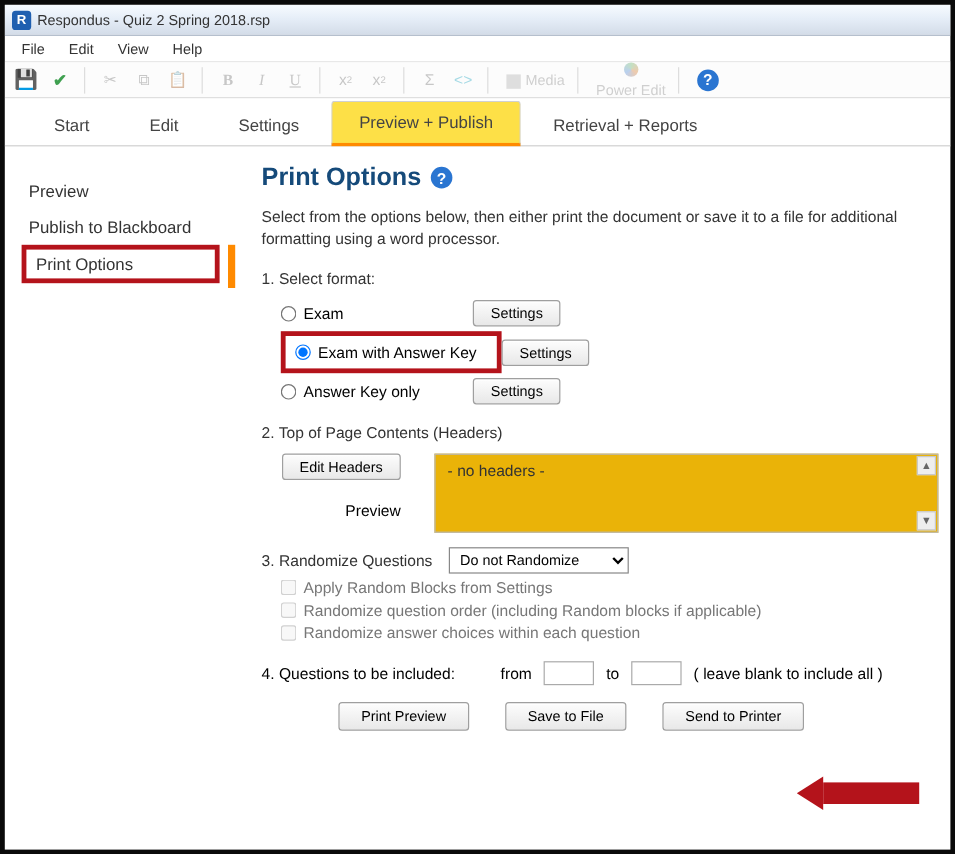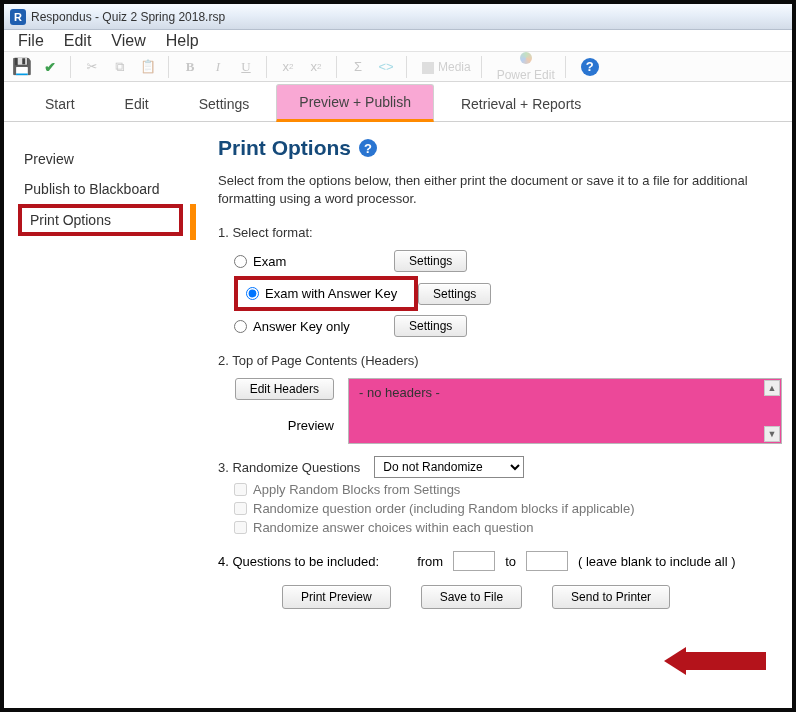--- a/index.html
+++ b/index.html
@@ -27,21 +27,21 @@
     width:16px; height:16px; margin-right:5px;
     background:#1f5fb0; border-radius:3px;
     display:flex; align-items:center; justify-content:center;
     color:#fff; font-weight:bold; font-size:11px;
   }
   
   .menubar {
     height: 22px;
     display:flex; align-items:center;
     padding: 0 4px;
-    font-size: 16px;
+    font-size: 12px;
     color:#333;
     border-bottom:1px solid #e3e3e3;
   }
   .menubar span { padding: 2px 10px; cursor:default; }
   
   .toolbar {
     height: 30px;
     display:flex; align-items:center;
     padding: 0 6px;
     gap: 0;
@@ -64,21 +64,21 @@
   
   .tabs-row{
     height:40px; padding:6px 18px 0 18px; display:flex; align-items:flex-end;
     border-bottom:1px solid #d0d0d0; background:#fff;
   }
   .tab{
     padding:9px 22px 9px 22px; color:#444; font-size:14px; cursor:default;
     border:1px solid transparent; border-bottom:none; margin-right:4px;
   }
   .tab.active{
-    border:1px solid #d0d0d0; border-bottom:3px solid #ff8a00; background:#f9a8d4;
+    border:1px solid #d0d0d0; border-bottom:3px solid #ff8a00; background:#fde047;
     margin-bottom:-1px; border-radius:3px 3px 0 0;
   }
   
   .body-area{ display:flex; height: calc(100% - 26px - 22px - 30px - 40px);}
   .sidebar{
     width:190px; flex:none; padding:22px 0 0 14px; position:relative;
   }
   .side-item{ padding:7px 0 7px 6px; color:#333; font-size:14px; cursor:default;}
   .side-item.selected{
     border:4px solid #b4131b; padding:4px 8px; display:inline-block; width:165px;
@@ -99,24 +99,24 @@
   .sec-label{ font-size:13px; color:#333; margin:6px 0 10px 0;}
   .fmt-row{ display:flex; align-items:center; margin:4px 0 4px 16px;}
   .fmt-radio-wrap{ width:160px; display:flex; align-items:center; gap:6px;}
   .fmt-radio-wrap input{margin:0;}
   .btn{
     font-size:12px; padding:3px 14px; background:linear-gradient(#fdfdfd,#e8e8e8);
     border:1px solid #9f9f9f; border-radius:3px; cursor:default;
     box-shadow: inset 0 1px 0 #fff;
   }
   .redbox{ border:4px solid #b4131b; padding:6px 8px !important; }
-  .headers-area{ display:flex; gap:14px; align-items:flex-start; margin:8px 0 2px 16px;}
+  .headers-area{ display:flex; gap:28px; align-items:flex-start; margin:8px 0 2px 16px;}
   .headers-left{ width:100px; display:flex; flex-direction:column; align-items:flex-end; gap:18px;}
   .header-preview{
-    flex:1; height:66px; border:1px solid #b8b8b8; background:#ec4899;
+    flex:1; height:66px; border:1px solid #b8b8b8; background:#eab308;
     position:relative; padding:6px 10px; color:#333;
   }
   .header-preview .scroll-up,.header-preview .scroll-dn{
     position:absolute; right:1px; width:16px;height:16px;
     background:#eee;border:1px solid #c8c8c8;
     display:flex;align-items:center;justify-content:center;font-size:9px;color:#666;
   }
   .scroll-up{top:1px}.scroll-dn{bottom:1px}
   .rand-row{ display:flex; align-items:center; gap:14px; margin:12px 0 0 0;}
   select.combo{

